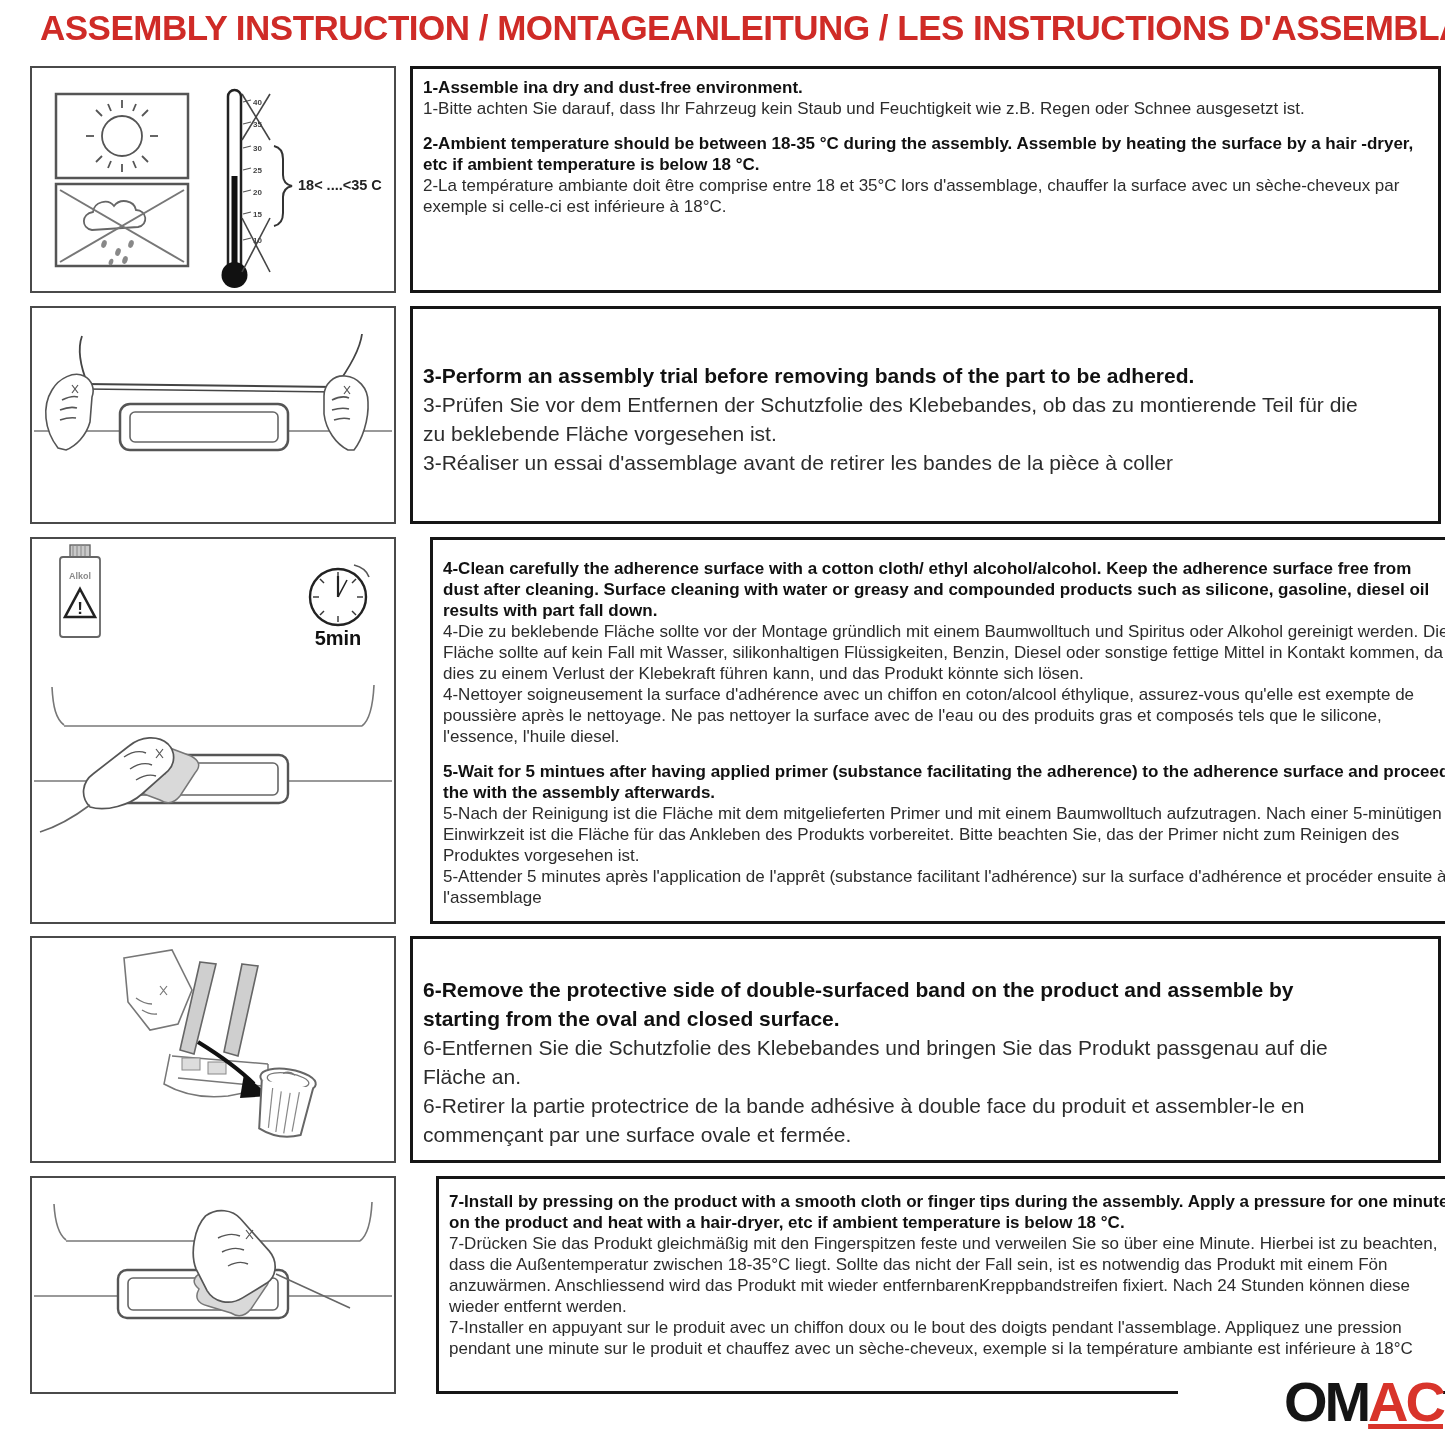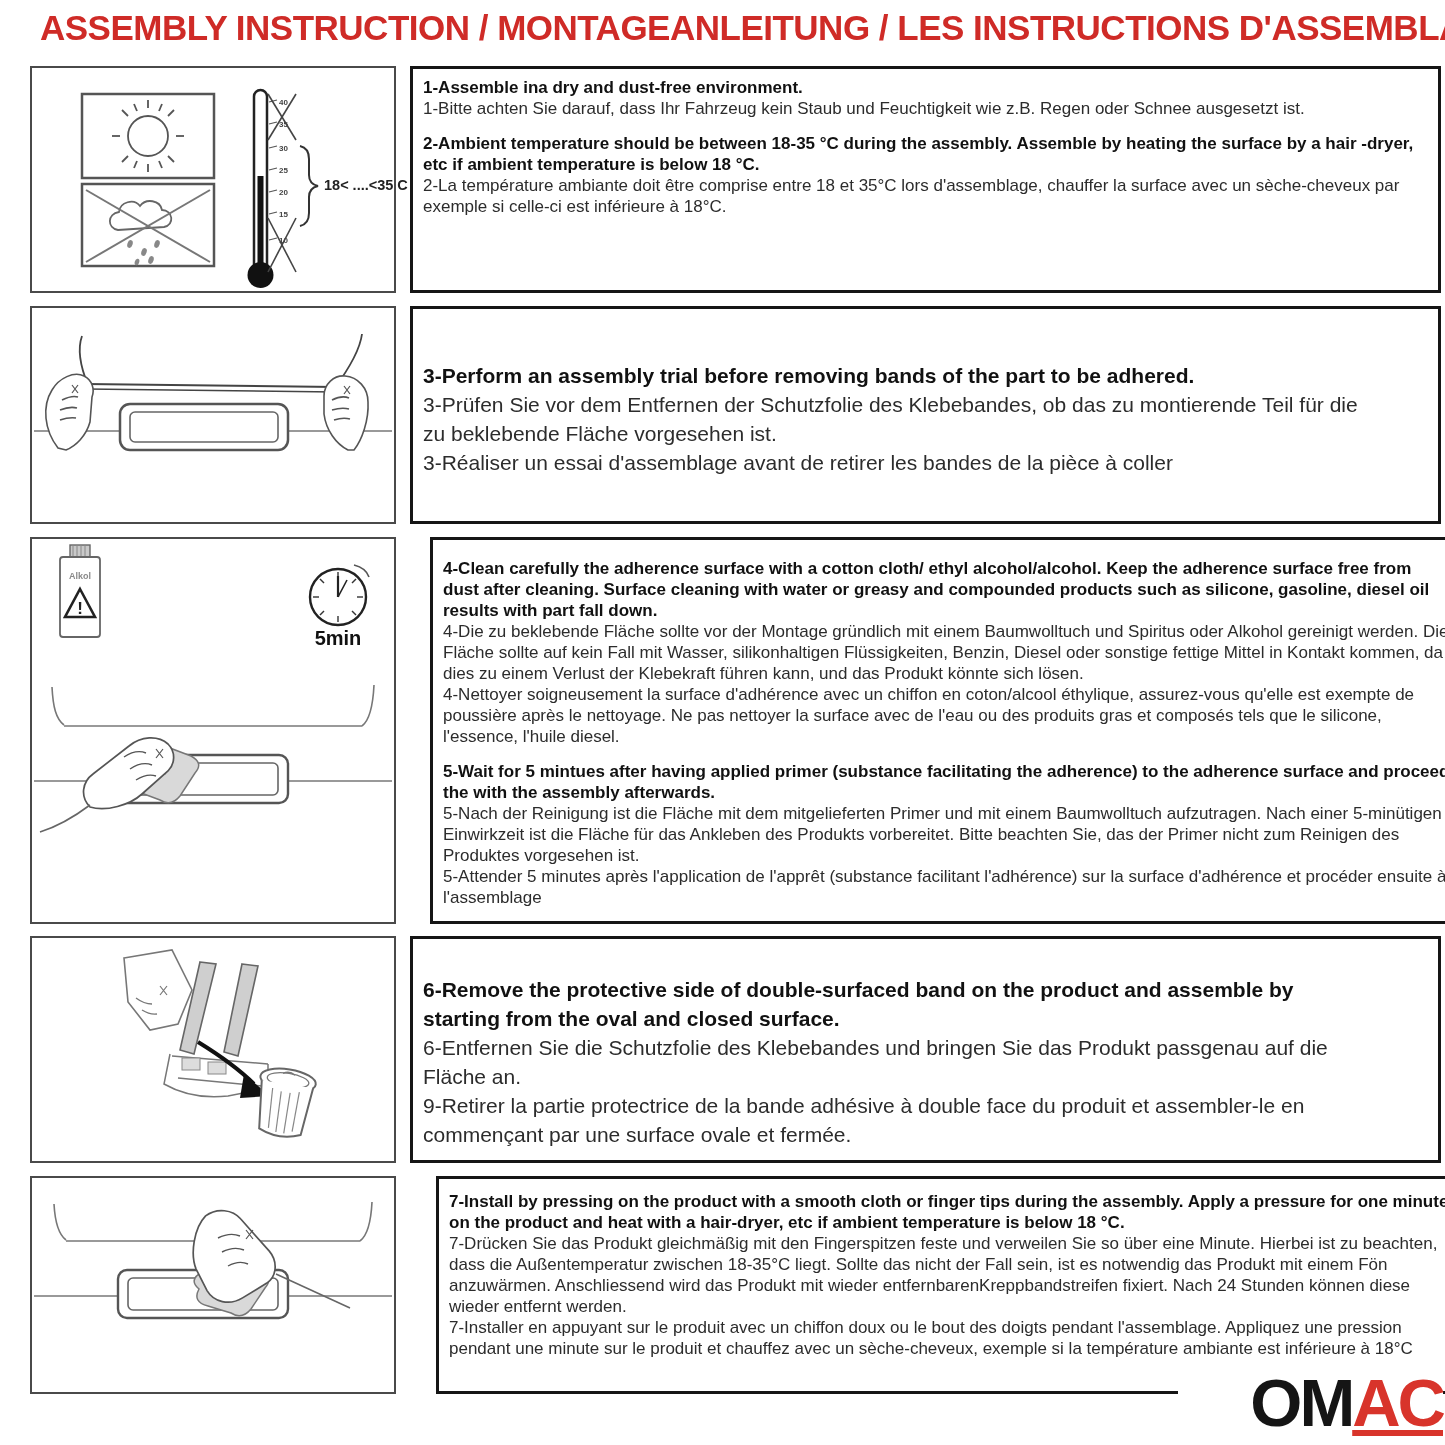--- a/index.html
+++ b/index.html
@@ -23,35 +23,35 @@
   .row-text p{margin:0;max-width:1008px;}
   .small p{font-size:17px;line-height:21px;}
   .big p{font-size:21px;line-height:29px;max-width:940px;}
   .en{font-weight:bold;color:#111;}
   .de,.fr{font-weight:normal;color:#2c2c2c;}
   .pgap{height:14px;}
   svg{display:block;}
   .logo{
     position:absolute;right:2px;top:1362px;width:265px;height:80px;background:#fff;
     display:flex;align-items:center;justify-content:flex-end;
-    font-weight:900;font-size:67px;letter-spacing:-3px;line-height:1;
+    font-weight:900;font-size:56px;letter-spacing:-3px;line-height:1;
     font-family:"Liberation Sans", sans-serif;
     text-align:right;
   }
   .logo .black{color:#151515;}
   .logo .red{color:#d8342b;text-decoration:underline;}
 </style>
 </head>
 <body>
 
 <div class="page">
 
   <h1 class="title">ASSEMBLY INSTRUCTION / MONTAGEANLEITUNG / LES INSTRUCTIONS D'ASSEMBLAGE</h1>
 
-  <div class="row-illus" style="top:66px;height:227px;padding-left:26px;">
+  <div class="row-illus" style="top:66px;height:227px;">
     <svg width="362" height="223" viewBox="0 0 362 223">
 
       <g>
         <rect x="24" y="26" width="132" height="84" fill="#fff" stroke="#555" stroke-width="2.5"></rect>
         <circle cx="90" cy="68" r="20" fill="none" stroke="#555" stroke-width="1.8"></circle>
         <g stroke="#555" stroke-width="1.8">
           <line x1="90" y1="40" x2="90" y2="32"></line>
             <line x1="90" y1="96" x2="90" y2="104"></line>
           <line x1="62" y1="68" x2="54" y2="68"></line>
             <line x1="118" y1="68" x2="126" y2="68"></line>
@@ -241,21 +241,21 @@
           <line x1="256" y1="154" x2="256" y2="195"></line>
             <line x1="265" y1="152" x2="264" y2="192"></line>
         </g>
         <path d="M246,136 q6,-4 12,0" fill="none" stroke="#777" stroke-width="1.4"></path>
       </g>
     </svg>
   </div>
   <div class="row-text big" style="top:936px;height:227px;padding-top:36px;">
     <p class="en">6-Remove the protective side of double-surfaced band on the product and assemble by starting from the oval and closed surface.</p>
     <p class="de">6-Entfernen Sie die Schutzfolie des Klebebandes und bringen Sie das Produkt passgenau auf die Fläche an.</p>
-    <p class="fr">9-Retirer la partie protectrice de la bande adhésive à double face du produit et assembler-le en commençant par une surface ovale et fermée.</p>
+    <p class="fr">6-Retirer la partie protectrice de la bande adhésive à double face du produit et assembler-le en commençant par une surface ovale et fermée.</p>
   </div>
 
   <div class="row-illus" style="top:1176px;height:218px;">
     <svg width="362" height="214" viewBox="0 0 362 214">
       <g stroke="#777" fill="none">
         <path d="M22,26 C23,44 26,56 34,62" stroke-width="1.6"></path>
         <line x1="34" y1="63" x2="328" y2="63" stroke-width="1.6"></line>
         <path d="M328,63 C336,57 339,44 340,24" stroke-width="1.6"></path>
         <line x1="2" y1="118" x2="360" y2="118" stroke-width="1.6"></line>
       </g>

